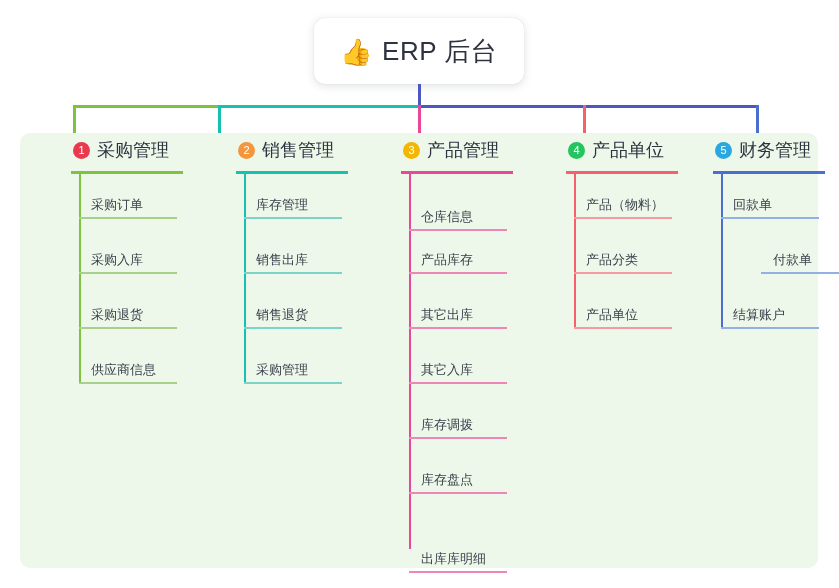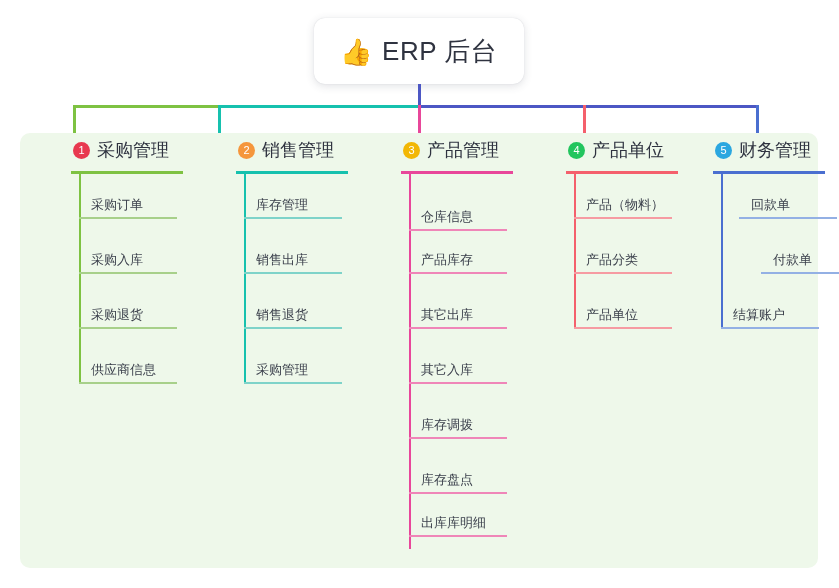--- a/index.html
+++ b/index.html
@@ -250,21 +250,21 @@
             <div class="leaf-rule" style="background: rgb(239, 134, 184);"></div>
           </div>
           <div class="leaf" style="top: 280px;">
             <span class="leaf-label">库存调拨</span>
             <div class="leaf-rule" style="background: rgb(239, 134, 184);"></div>
           </div>
           <div class="leaf" style="top: 335px;">
             <span class="leaf-label">库存盘点</span>
             <div class="leaf-rule" style="background: rgb(239, 134, 184);"></div>
           </div>
-          <div class="leaf" style="top: 378px;">
+          <div class="leaf" style="top: 414px;">
             <span class="leaf-label">出库库明细</span>
             <div class="leaf-rule" style="background: rgb(239, 134, 184);"></div>
           </div>
         </div>
         <div class="col" style="left: 528px;">
           <div class="col-head">
             <span class="badge" style="background: rgb(34, 197, 94);">4</span>
             <span class="col-title">产品单位</span>
           </div>
           <div class="col-rule" style="background: rgb(244, 96, 108);"></div>
@@ -282,21 +282,21 @@
             <div class="leaf-rule" style="background: rgb(246, 155, 162);"></div>
           </div>
         </div>
         <div class="col" style="left: 675px;">
           <div class="col-head">
             <span class="badge" style="background: rgb(43, 167, 224);">5</span>
             <span class="col-title">财务管理</span>
           </div>
           <div class="col-rule" style="background: rgb(74, 111, 208);"></div>
           <div class="spine" style="background: rgb(74, 111, 208); height: 158px;"></div>
-          <div class="leaf" style="top: 60px; margin-left: 18px;">
+          <div class="leaf" style="top: 60px;">
             <span class="leaf-label">回款单</span>
             <div class="leaf-rule" style="background: rgb(147, 176, 228);"></div>
           </div>
           <div class="leaf" style="top: 115px; margin-left: 40px;">
             <span class="leaf-label">付款单</span>
             <div class="leaf-rule" style="background: rgb(147, 176, 228);"></div>
           </div>
           <div class="leaf" style="top: 170px;">
             <span class="leaf-label">结算账户</span>
             <div class="leaf-rule" style="background: rgb(147, 176, 228);"></div>

